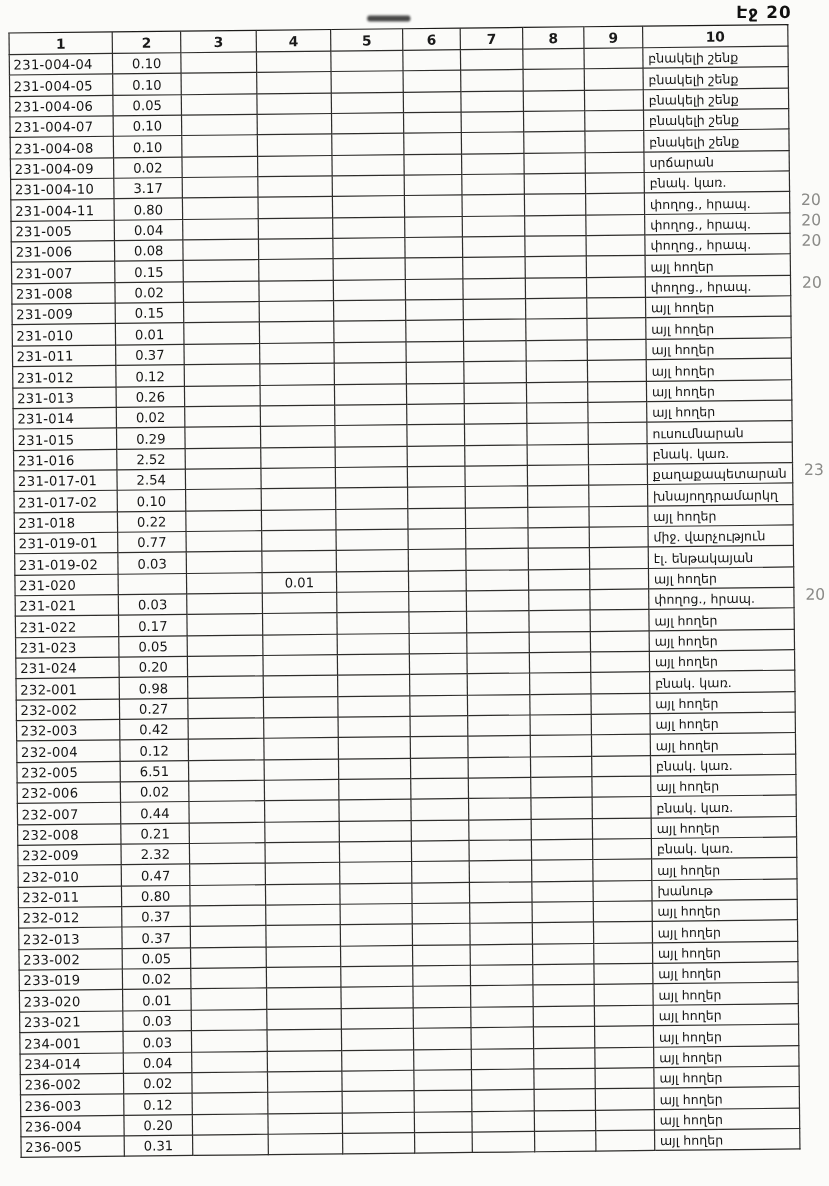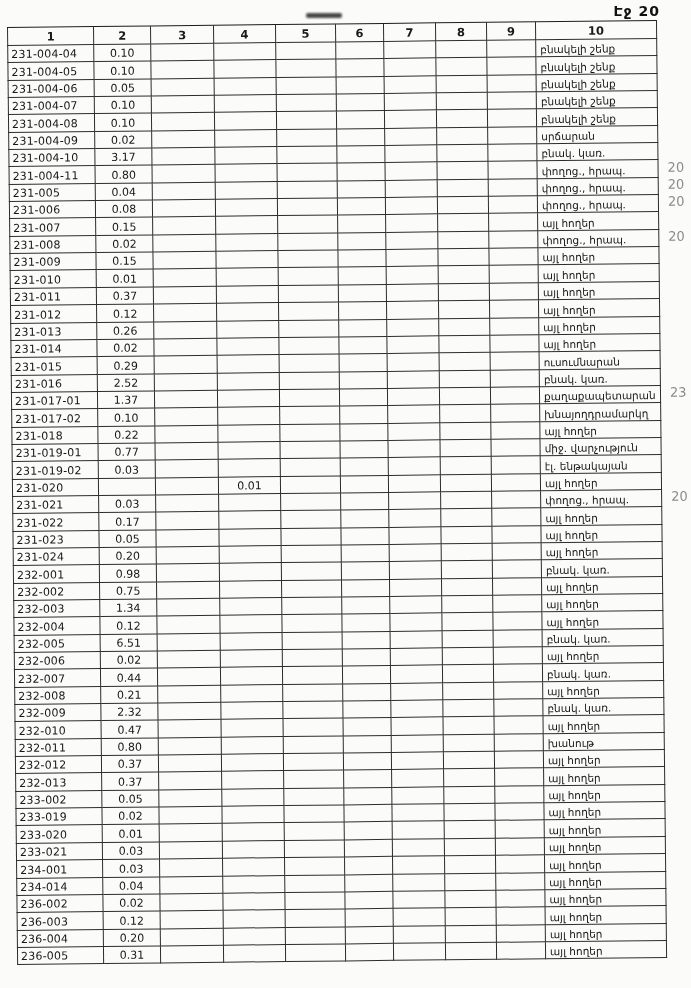--- a/index.html
+++ b/index.html
@@ -350,21 +350,21 @@
     <div class="cell val"></div>
     <div class="cell val"></div>
     <div class="cell val"></div>
     <div class="cell val"></div>
     <div class="cell use">բնակ. կառ.</div>
     <div class="cell notecell"></div>
   </div>
 
   <div class="row">
     <div class="cell code">231-017-01</div>
-    <div class="cell val">1.37</div>
+    <div class="cell val">2.54</div>
     <div class="cell val"></div>
     <div class="cell val"></div>
     <div class="cell val"></div>
     <div class="cell val"></div>
     <div class="cell val"></div>
     <div class="cell val"></div>
     <div class="cell val"></div>
     <div class="cell use">քաղաքապետարան</div>
     <div class="cell notecell">23</div>
   </div>
@@ -504,35 +504,35 @@
     <div class="cell val"></div>
     <div class="cell val"></div>
     <div class="cell val"></div>
     <div class="cell val"></div>
     <div class="cell use">բնակ. կառ.</div>
     <div class="cell notecell"></div>
   </div>
 
   <div class="row">
     <div class="cell code">232-002</div>
-    <div class="cell val">0.75</div>
+    <div class="cell val">0.27</div>
     <div class="cell val"></div>
     <div class="cell val"></div>
     <div class="cell val"></div>
     <div class="cell val"></div>
     <div class="cell val"></div>
     <div class="cell val"></div>
     <div class="cell val"></div>
     <div class="cell use">այլ հողեր</div>
     <div class="cell notecell"></div>
   </div>
 
   <div class="row">
     <div class="cell code">232-003</div>
-    <div class="cell val">1.34</div>
+    <div class="cell val">0.42</div>
     <div class="cell val"></div>
     <div class="cell val"></div>
     <div class="cell val"></div>
     <div class="cell val"></div>
     <div class="cell val"></div>
     <div class="cell val"></div>
     <div class="cell val"></div>
     <div class="cell use">այլ հողեր</div>
     <div class="cell notecell"></div>
   </div>

